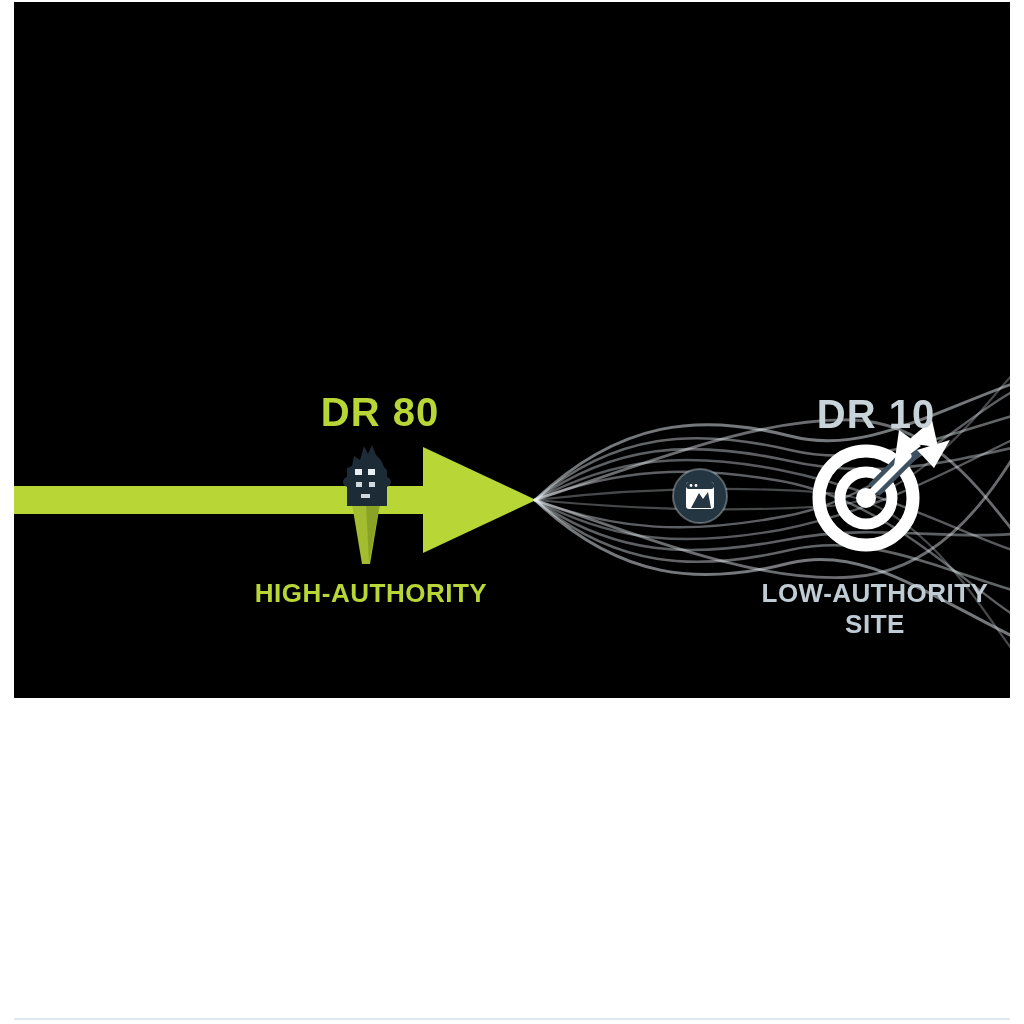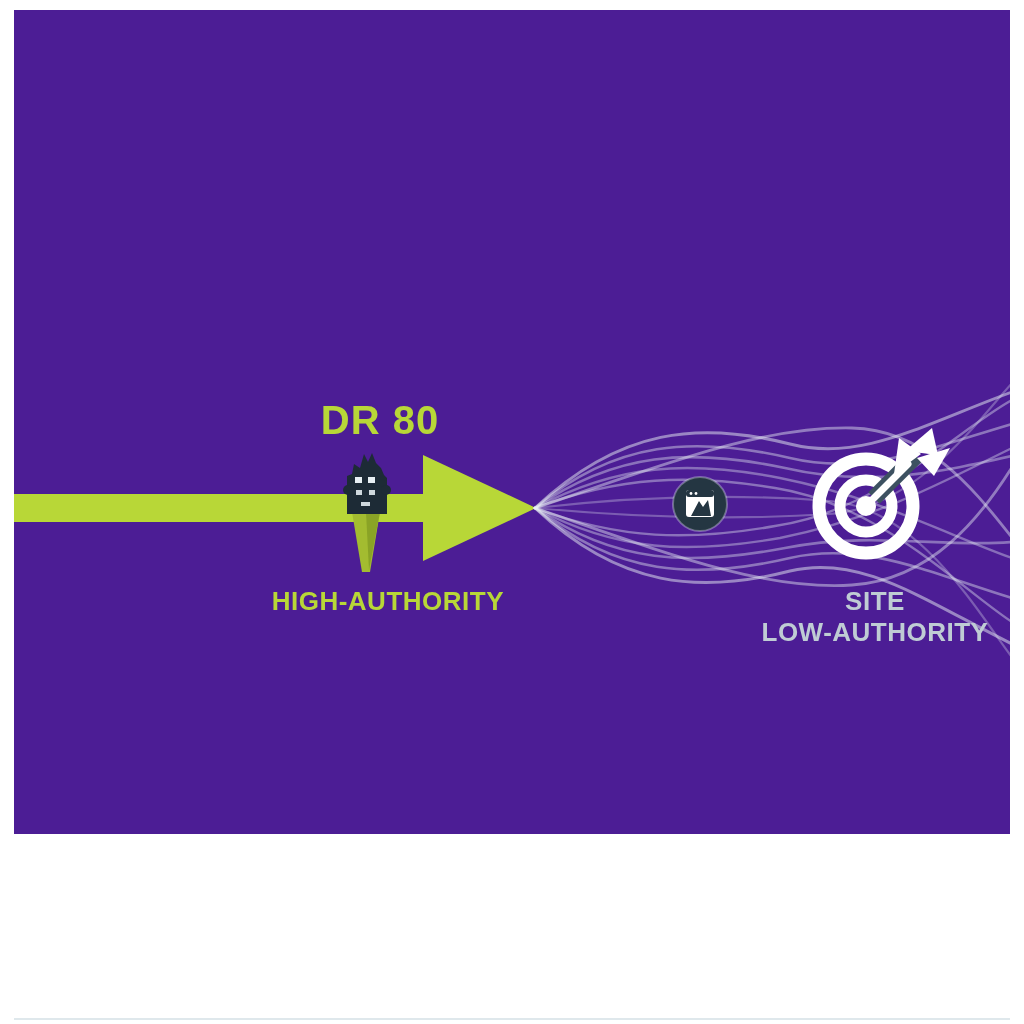--- a/index.html
+++ b/index.html
@@ -1,26 +1,26 @@
 <!DOCTYPE html>
 <html><head>
 <meta charset="utf-8">
 <style>
   html,body { margin:0; padding:0; }
   body { width:1024px; height:1024px; position:relative; font-family:"Liberation Sans", sans-serif; }
   .frame { position:absolute; inset:0; background:#ffffff; }
   .frame-bottom-line { position:absolute; left:14px; right:14px; top:1018px; height:2px; background:#dfe8ec; }
-  .canvas { position:absolute; left:14px; top:10px; width:996px; height:824px; background:#4c1d95; overflow:hidden; }
+  .canvas { position:absolute; left:14px; top:2px; width:996px; height:696px; background:#000000; overflow:hidden; }
   svg.art { position:absolute; left:-14px; top:-14px; width:1024px; height:1024px; }
   .label { position:absolute; text-align:center; font-weight:bold; letter-spacing:1px; }
   .dr { font-size:40px; line-height:40px; }
   .dr-source { left:266px; top:390px; width:200px; color:#b8d737; }
   .dr-target { left:754px; top:392px; width:216px; color:#c7d2d9; }
   .node-title { font-size:26px; line-height:31px; letter-spacing:0.5px; }
-  .title-source { left:224px; top:576px; width:266px; color:#b8d737;text-align:right; }
+  .title-source { left:224px; top:576px; width:266px; color:#b8d737; }
   .title-target { left:728px; top:576px; width:266px; color:#bfccd4; }
 </style>
 </head>
 <body>
 
 <div class="frame"></div>
 <div class="frame-bottom-line"></div>
 
 <div class="canvas">
 
@@ -76,23 +76,24 @@
       <circle cx="866" cy="510" r="10" fill="#ffffff"></circle>
       <line x1="874" y1="502" x2="916" y2="460" stroke="#3d5161" stroke-width="16"></line>
       <line x1="866" y1="510" x2="908" y2="468" stroke="#ffffff" stroke-width="7" stroke-linecap="round"></line>
       <polygon points="894,478 899,442 921,458" fill="#ffffff"></polygon>
       <polygon points="905,455 932,432 938,459" fill="#ffffff"></polygon>
       <polygon points="917,462 950,452 934,480" fill="#ffffff"></polygon>
     </g>
   </svg>
 
   <div class="label dr dr-source">DR 80</div>
+  <div class="label dr dr-target">DR 10</div>
 
   <div class="label node-title title-source">
     <div>HIGH-AUTHORITY</div>
   </div>
 
   <div class="label node-title title-target">
+    <div>LOW-AUTHORITY</div>
     <div>SITE</div>
-    <div>LOW-AUTHORITY</div>
   </div>
 
 </div>
 
 </body></html>

